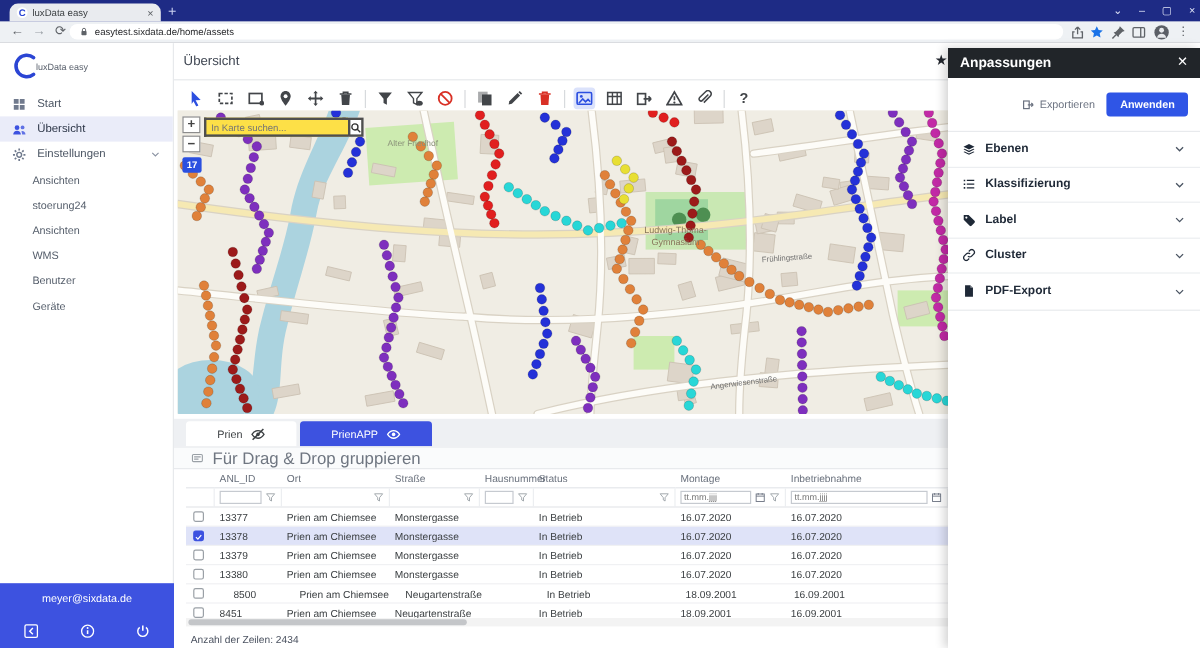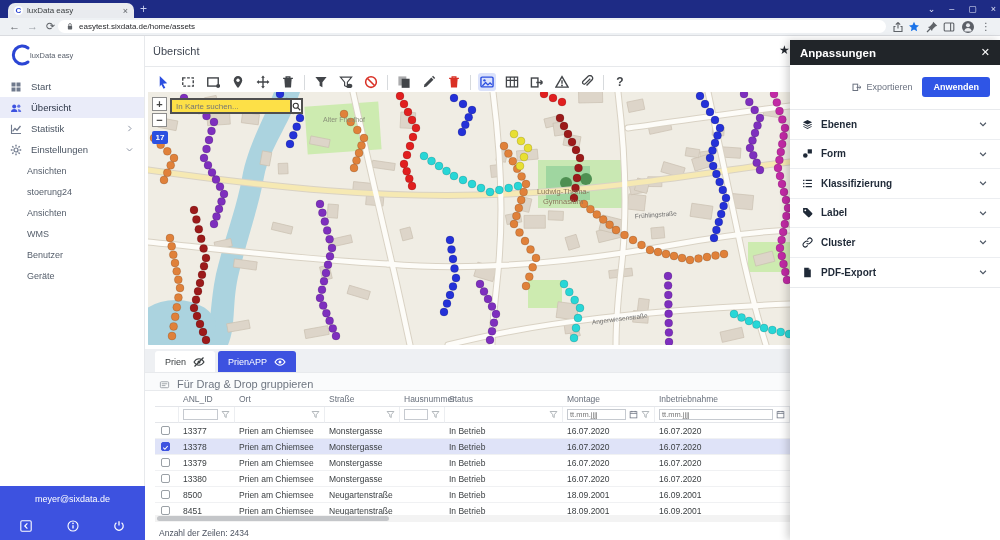--- a/index.html
+++ b/index.html
@@ -55,24 +55,24 @@
   .map{position:absolute;left:3px;top:56px;width:642px;height:253px;background:#f0ede4;overflow:hidden}
   .map-search{position:absolute;left:22px;top:6px;width:132px;height:16px;display:flex}
   .map-search input{flex:1;border:2px solid #4f4f4f;border-right:none;font-size:8px;padding:0 4px;color:#333;background:#fde047;outline:none}
   .map-search .msbtn{width:18px;height:16px;background:#fff;border:2px solid #4f4f4f;display:flex;align-items:center;justify-content:center}
   .map-search .msbtn .ic{width:9px;height:9px;color:#333}
   .zoomctl{position:absolute;left:4px;top:5px;width:15px}
   .zbtn{width:15px;height:14px;background:#fff;border:1px solid #8c8c8c;color:#444;font-size:11px;line-height:12px;text-align:center;font-weight:bold}
   .zbadge{position:absolute;left:4px;top:39px;width:16px;height:13px;background:#2b50e0;color:#fff;font-size:8px;font-weight:bold;text-align:center;line-height:13px;border-radius:2px}
 
   .tabbar{position:absolute;left:0;top:313px;width:645px;height:23px;background:#eef0f3;display:flex;align-items:flex-end;padding-left:10px;gap:3px}
-  .dtab{height:21px;display:flex;align-items:center;gap:7px;padding:0 10px;font-size:9px;border-radius:3px 3px 0 0;background:#fff;color:#3c4043}
+  .dtab{height:21px;display:flex;align-items:center;gap:7px;padding:0 26px;font-size:9px;border-radius:3px 3px 0 0;background:#fff;color:#3c4043}
   .dtab .ic{width:12px;height:12px}
   .dtab.active{background:#3d52e0;color:#fff}
-  .grouper{position:absolute;left:0;top:336px;width:645px;height:19px;background:#fafbfc;border-top:1px solid #e8eaed;border-bottom:1px solid #e8eaed;display:flex;align-items:flex-end;gap:7px;padding-left:14px;color:#6f7681;font-size:11px}
+  .grouper{position:absolute;left:0;top:336px;width:645px;height:19px;background:#fafbfc;border-top:1px solid #e8eaed;border-bottom:1px solid #e8eaed;display:flex;align-items:center;gap:7px;padding-left:14px;color:#6f7681;font-size:14px}
   .grouper .ic{width:11px;height:11px;color:#9aa0a6}
 
   .tbl{position:absolute;left:10px;top:355px;width:635px}
   .trow{display:flex;align-items:center}
   .th{font-size:8.5px;color:#69707c;height:16px;display:flex;align-items:center;padding-left:4px;border-bottom:1px solid #e4e6ea}
   .tf{height:16px;display:flex;align-items:center;gap:3px;padding:0 4px;border-bottom:1px solid #e4e6ea;border-right:1px solid #eceef1}
   .tf input{width:100%;height:11px;border:1px solid #c6cad0;font-size:7.5px;padding:0 2px;color:#555;outline:none}
   .tf .funnel{width:9px;height:9px;color:#9aa0a6;flex:none}
   .tf .cal{width:9px;height:9px;color:#6b7280;flex:none}
   .td{font-size:8.5px;color:#3c4043;height:15px;display:flex;align-items:center;padding-left:4px;overflow:hidden;white-space:nowrap}
@@ -184,34 +184,20 @@
         <div class="nav-item active">
           <span class="ic nav-ic">
             <svg viewBox="0 0 12 12" width="100%" height="100%">
               <circle cx="4.2" cy="4.4" r="2" fill="currentColor"></circle>
               <path d="M1 10c0-1.8 1.4-3 3.2-3s3.2 1.2 3.2 3z" fill="currentColor"></path>
               <circle cx="8.8" cy="4.2" r="1.6" fill="currentColor" opacity=".8"></circle>
               <path d="M7.9 7.3c1.8-.3 3.3.9 3.3 2.7H8.5z" fill="currentColor" opacity=".8"></path>
             </svg>
           </span>
           <span class="nav-lbl">Übersicht</span>
-        </div>
-        <div class="nav-item">
-          <span class="ic nav-ic">
-            <svg viewBox="0 0 12 12" width="100%" height="100%">
-              <path d="M1.5 1.8v8.7H11" stroke="currentColor" fill="none" stroke-width="1.1"></path>
-              <path d="M2.6 8.4 5 5.4 7 7.2 10.5 3" stroke="currentColor" fill="none" stroke-width="1.3"></path>
-            </svg>
-          </span>
-          <span class="nav-lbl">Statistik</span>
-          <span class="nav-chev ic">
-            <svg viewBox="0 0 12 12" width="100%" height="100%">
-              <path d="M4.5 2.5 8 6 4.5 9.5" fill="none" stroke="currentColor" stroke-width="1.3"></path>
-            </svg>
-          </span>
         </div>
         <div class="nav-item">
           <span class="ic nav-ic">
             <svg viewBox="0 0 12 12" width="100%" height="100%">
               <circle cx="6" cy="6" r="2" fill="none" stroke="currentColor" stroke-width="1.2"></circle>
               <g stroke="currentColor" stroke-width="1.4">
                 <path d="M6 .8v1.7M6 9.5v1.7M.8 6h1.7M9.5 6h1.7M2.3 2.3l1.2 1.2M8.5 8.5l1.2 1.2M9.7 2.3 8.5 3.5M3.5 8.5 2.3 9.7"></path>
               </g>
             </svg>
           </span>
@@ -959,21 +945,21 @@
             <div class="td" style="width: 75px;">Monstergasse</div>
             <div class="td" style="width: 45px;"></div>
             <div class="td" style="width: 118px;">In Betrieb</div>
             <div class="td" style="width: 92px;">16.07.2020</div>
             <div class="td" style="width: 135px;">16.07.2020</div>
           </div>
           <div class="trow bodyrow">
             <div class="td" style="width: 24px; padding-left: 0px;">
               <span class="cbx"></span>
             </div>
-            <div class="td" style="width: 56px;">8500</div>
+            <div class="td" style="width: 56px; margin-left: 12px;">8500</div>
             <div class="td" style="width: 90px;">Prien am Chiemsee</div>
             <div class="td" style="width: 75px;">Neugartenstraße</div>
             <div class="td" style="width: 45px;"></div>
             <div class="td" style="width: 118px;">In Betrieb</div>
             <div class="td" style="width: 92px;">18.09.2001</div>
             <div class="td" style="width: 135px;">16.09.2001</div>
           </div>
           <div class="trow bodyrow">
             <div class="td" style="width: 24px; padding-left: 0px;">
               <span class="cbx"></span>
@@ -1029,76 +1015,62 @@
         <span class="slbl">Ebenen</span>
         <span class="schev ic">
           <svg viewBox="0 0 12 12" width="100%" height="100%">
             <path d="M2.5 4.5 6 8 9.5 4.5" fill="none" stroke="currentColor" stroke-width="1.3"></path>
           </svg>
         </span>
       </div>
       <div class="sec">
         <span class="ic">
           <svg viewBox="0 0 12 12" width="100%" height="100%">
-            <circle cx="3.6" cy="8.2" r="2.5" fill="currentColor"></circle>
-            <rect x="6.2" y="1.4" width="4.6" height="4.6" fill="currentColor"></rect>
-          </svg>
-        </span>
-        <span class="slbl">Form</span>
+            <path d="M1.2 2.6h1.4M1.2 6h1.4M1.2 9.4h1.4" stroke="currentColor" stroke-width="1.5"></path>
+            <path d="M4 2.6h6.8M4 6h6.8M4 9.4h6.8" stroke="currentColor" stroke-width="1.2"></path>
+          </svg>
+        </span>
+        <span class="slbl">Klassifizierung</span>
         <span class="schev ic">
           <svg viewBox="0 0 12 12" width="100%" height="100%">
             <path d="M2.5 4.5 6 8 9.5 4.5" fill="none" stroke="currentColor" stroke-width="1.3"></path>
           </svg>
         </span>
       </div>
       <div class="sec">
         <span class="ic">
           <svg viewBox="0 0 12 12" width="100%" height="100%">
-            <path d="M1.2 2.6h1.4M1.2 6h1.4M1.2 9.4h1.4" stroke="currentColor" stroke-width="1.5"></path>
-            <path d="M4 2.6h6.8M4 6h6.8M4 9.4h6.8" stroke="currentColor" stroke-width="1.2"></path>
-          </svg>
-        </span>
-        <span class="slbl">Klassifizierung</span>
+            <path d="M1.2 1.2h4.4L11 6.6a1.2 1.2 0 0 1 0 1.7L8.3 11a1.2 1.2 0 0 1-1.7 0L1.2 5.6z" fill="currentColor"></path>
+            <circle cx="3.6" cy="3.6" r="1" fill="#fff"></circle>
+          </svg>
+        </span>
+        <span class="slbl">Label</span>
         <span class="schev ic">
           <svg viewBox="0 0 12 12" width="100%" height="100%">
             <path d="M2.5 4.5 6 8 9.5 4.5" fill="none" stroke="currentColor" stroke-width="1.3"></path>
           </svg>
         </span>
       </div>
       <div class="sec">
         <span class="ic">
           <svg viewBox="0 0 12 12" width="100%" height="100%">
-            <path d="M1.2 1.2h4.4L11 6.6a1.2 1.2 0 0 1 0 1.7L8.3 11a1.2 1.2 0 0 1-1.7 0L1.2 5.6z" fill="currentColor"></path>
-            <circle cx="3.6" cy="3.6" r="1" fill="#fff"></circle>
-          </svg>
-        </span>
-        <span class="slbl">Label</span>
+            <path d="M5 7a2.4 2.4 0 0 0 3.4 0l1.8-1.8a2.4 2.4 0 1 0-3.4-3.4l-1 1" fill="none" stroke="currentColor" stroke-width="1.2"></path>
+            <path d="M7 5a2.4 2.4 0 0 0-3.4 0L1.8 6.8a2.4 2.4 0 1 0 3.4 3.4l1-1" fill="none" stroke="currentColor" stroke-width="1.2"></path>
+          </svg>
+        </span>
+        <span class="slbl">Cluster</span>
         <span class="schev ic">
           <svg viewBox="0 0 12 12" width="100%" height="100%">
             <path d="M2.5 4.5 6 8 9.5 4.5" fill="none" stroke="currentColor" stroke-width="1.3"></path>
           </svg>
         </span>
       </div>
       <div class="sec">
         <span class="ic">
           <svg viewBox="0 0 12 12" width="100%" height="100%">
-            <path d="M5 7a2.4 2.4 0 0 0 3.4 0l1.8-1.8a2.4 2.4 0 1 0-3.4-3.4l-1 1" fill="none" stroke="currentColor" stroke-width="1.2"></path>
-            <path d="M7 5a2.4 2.4 0 0 0-3.4 0L1.8 6.8a2.4 2.4 0 1 0 3.4 3.4l1-1" fill="none" stroke="currentColor" stroke-width="1.2"></path>
-          </svg>
-        </span>
-        <span class="slbl">Cluster</span>
-        <span class="schev ic">
-          <svg viewBox="0 0 12 12" width="100%" height="100%">
-            <path d="M2.5 4.5 6 8 9.5 4.5" fill="none" stroke="currentColor" stroke-width="1.3"></path>
-          </svg>
-        </span>
-      </div>
-      <div class="sec">
-        <span class="ic">
-          <svg viewBox="0 0 12 12" width="100%" height="100%">
             <path d="M2.4.8h4.8L9.6 3v8.2H2.4z" fill="currentColor"></path>
             <path d="M7.2.8 9.6 3H7.2z" fill="#fff" opacity=".5"></path>
           </svg>
         </span>
         <span class="slbl">PDF-Export</span>
         <span class="schev ic">
           <svg viewBox="0 0 12 12" width="100%" height="100%">
             <path d="M2.5 4.5 6 8 9.5 4.5" fill="none" stroke="currentColor" stroke-width="1.3"></path>
           </svg>
         </span>

